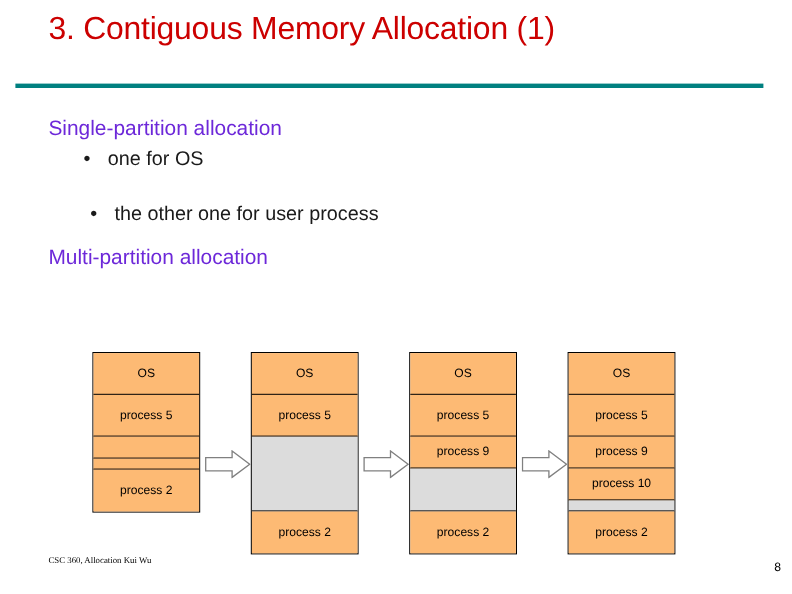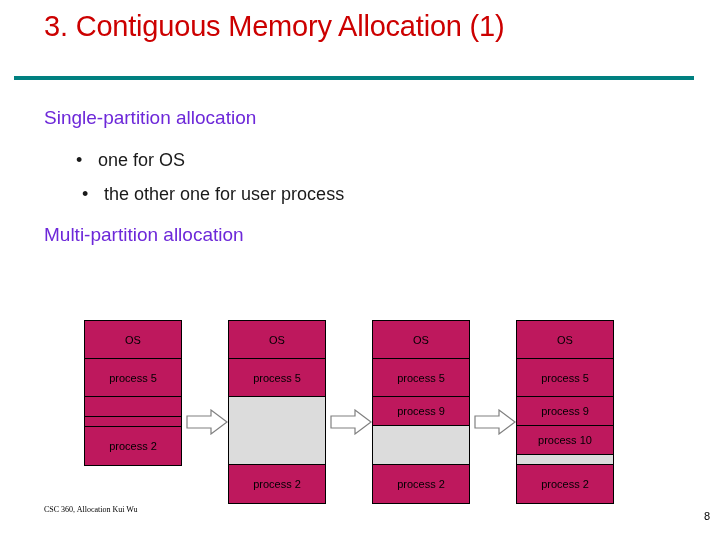--- a/index.html
+++ b/index.html
@@ -46,21 +46,21 @@
     color: #6d28d9;
     font-family: "Liberation Sans", sans-serif;
   }
   .l1 { left: 44px; top: 107px; }
   .l2 { left: 44px; top: 224px; text-align: center; }
   .bullet {
     position: absolute;
     font-size: 18px;
     color: #1a1a1a;
   }
-  .b1 { left: 76px; top: 150px; }
+  .b1 { left: 76px; top: 134px; }
   .b2 { left: 82px; top: 184px; }
   .bullet .dot {
     display: inline-block;
     width: 22px;
   }
 
   
   .diagram {
     position: absolute;
     left: 0;
@@ -77,21 +77,21 @@
   .cell {
     box-sizing: border-box;
     border-bottom: 1px solid #000000;
     font-size: 11px;
     color: #000000;
     display: flex;
     align-items: center;
     justify-content: center;
     text-align: center;
     font-family: "Liberation Sans", sans-serif;
-    background: #be185d;
+    background: #fdba74;
   }
   .cell:last-child { border-bottom: none; }
   .cell.free { background: #dcdcdc; }
 
   .arrow {
     position: absolute;
     width: 42px;
     height: 26px;
   }
 

